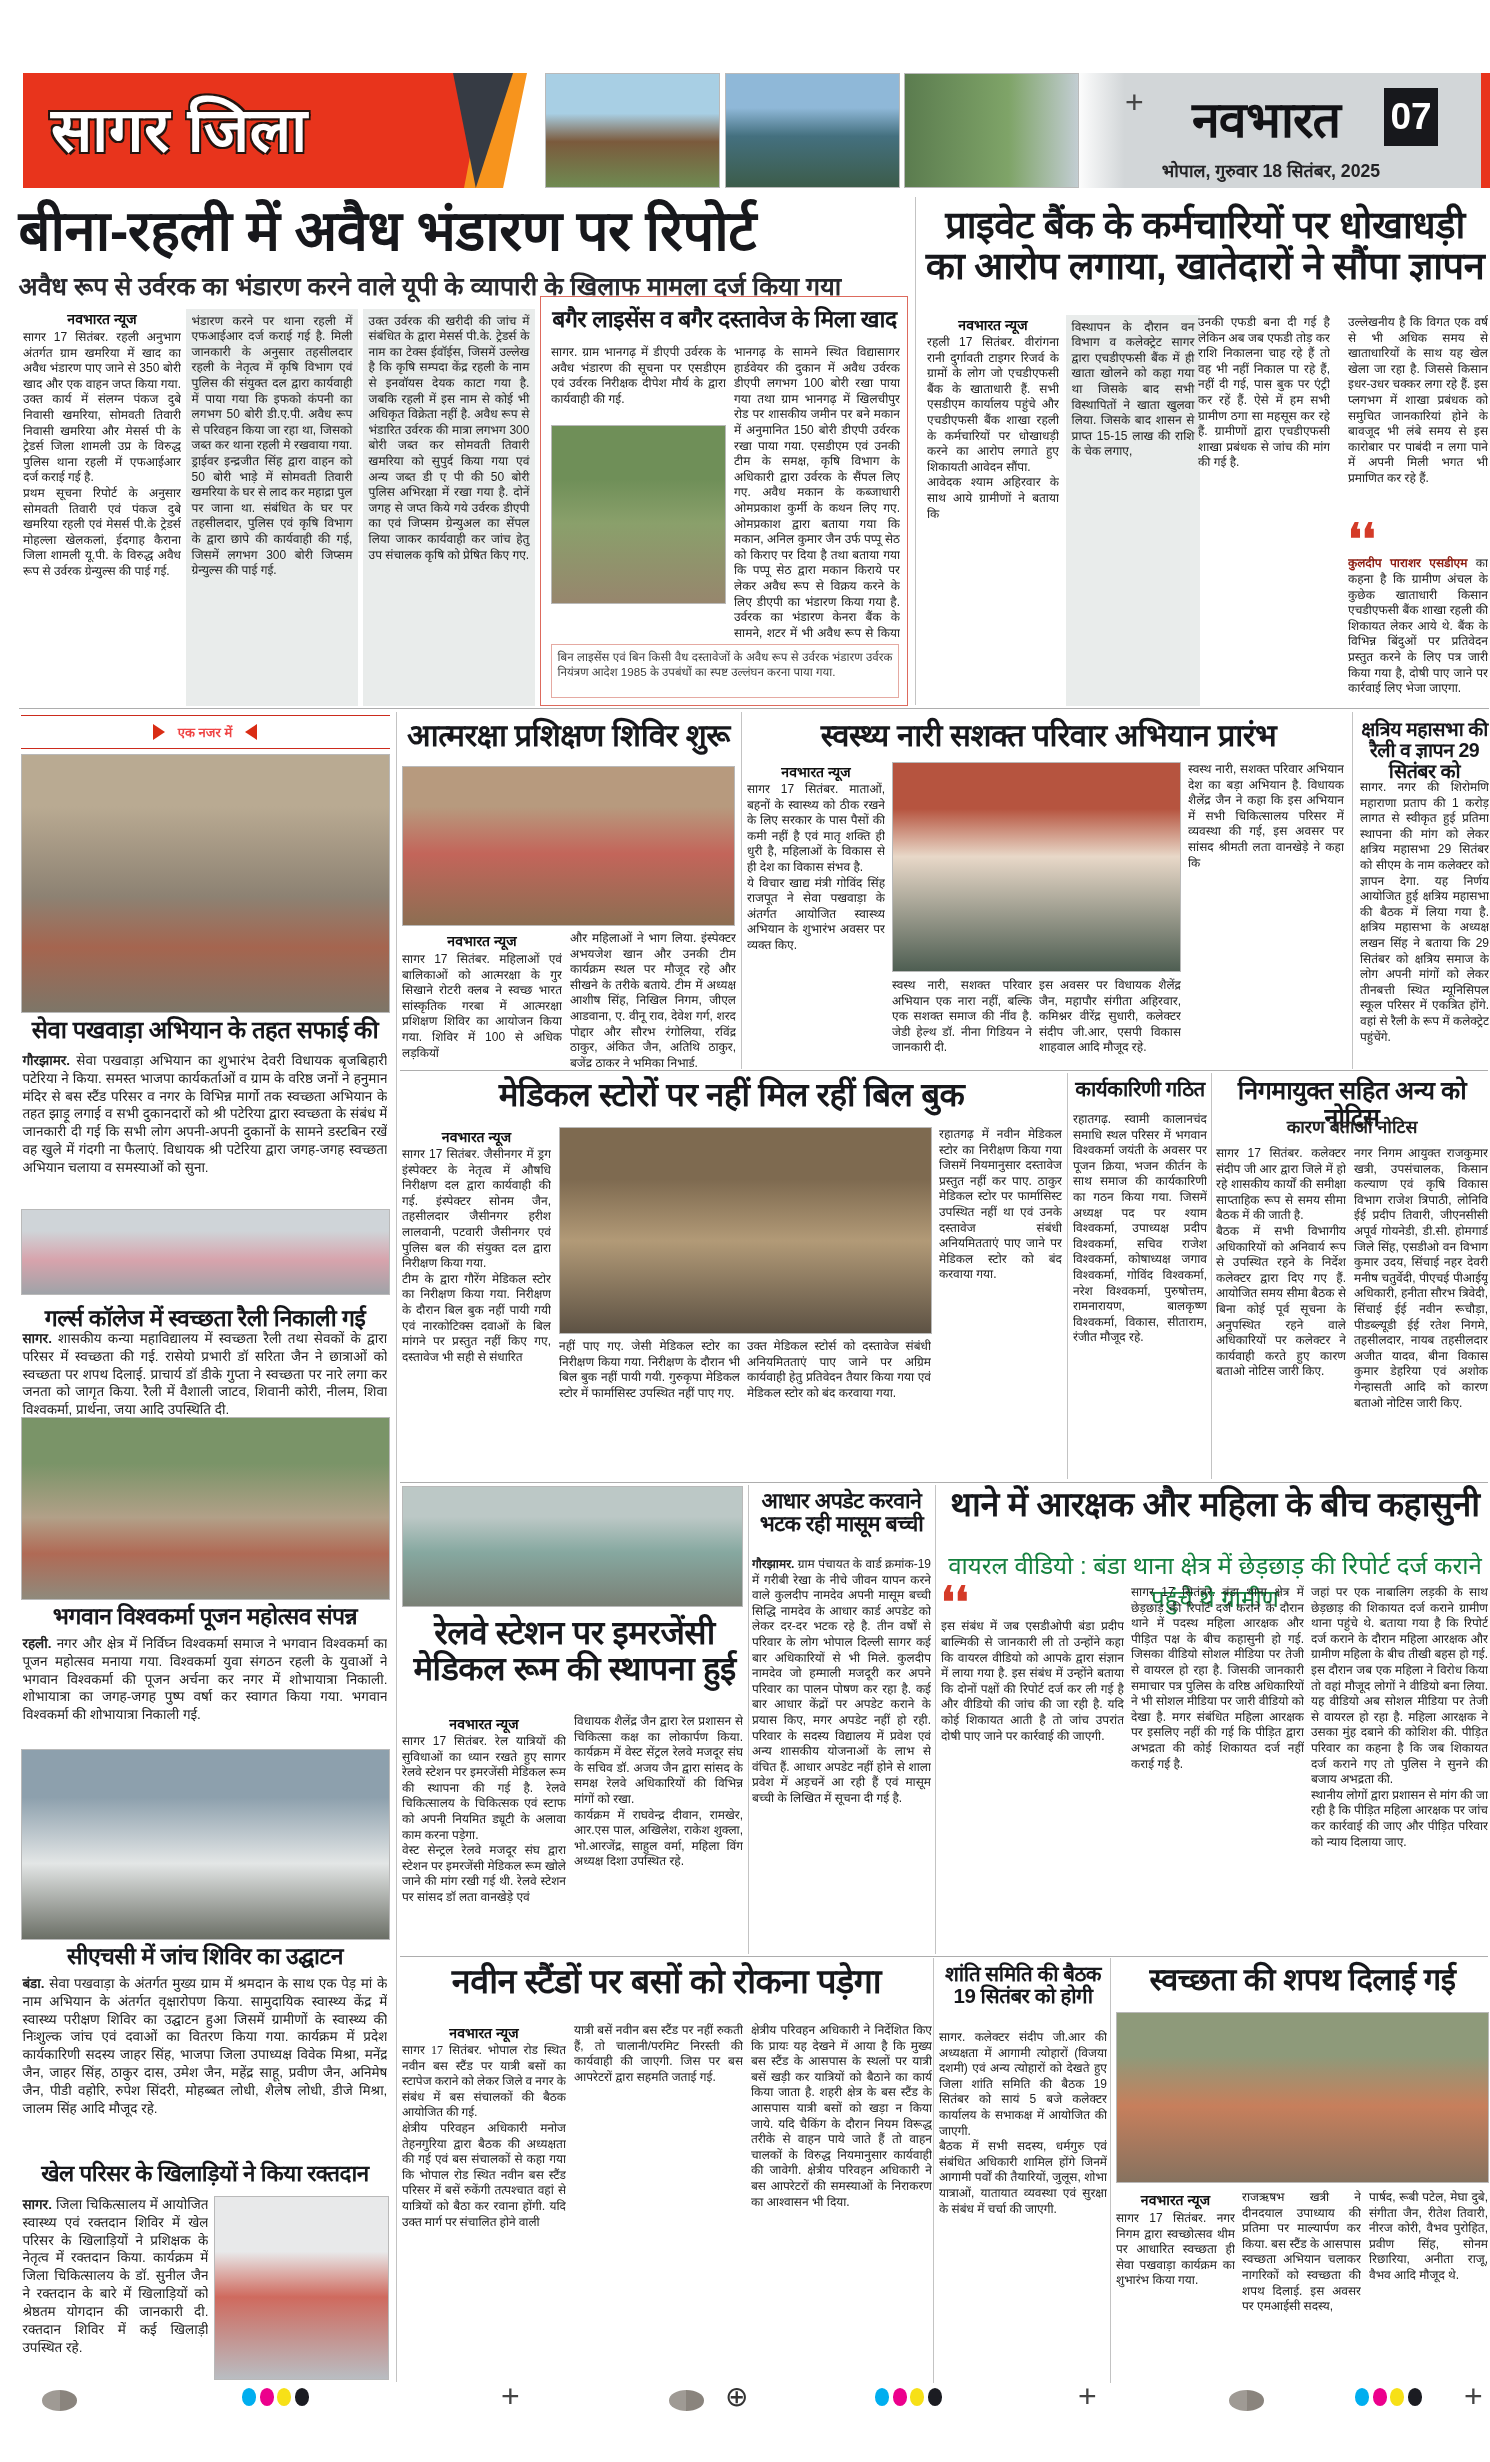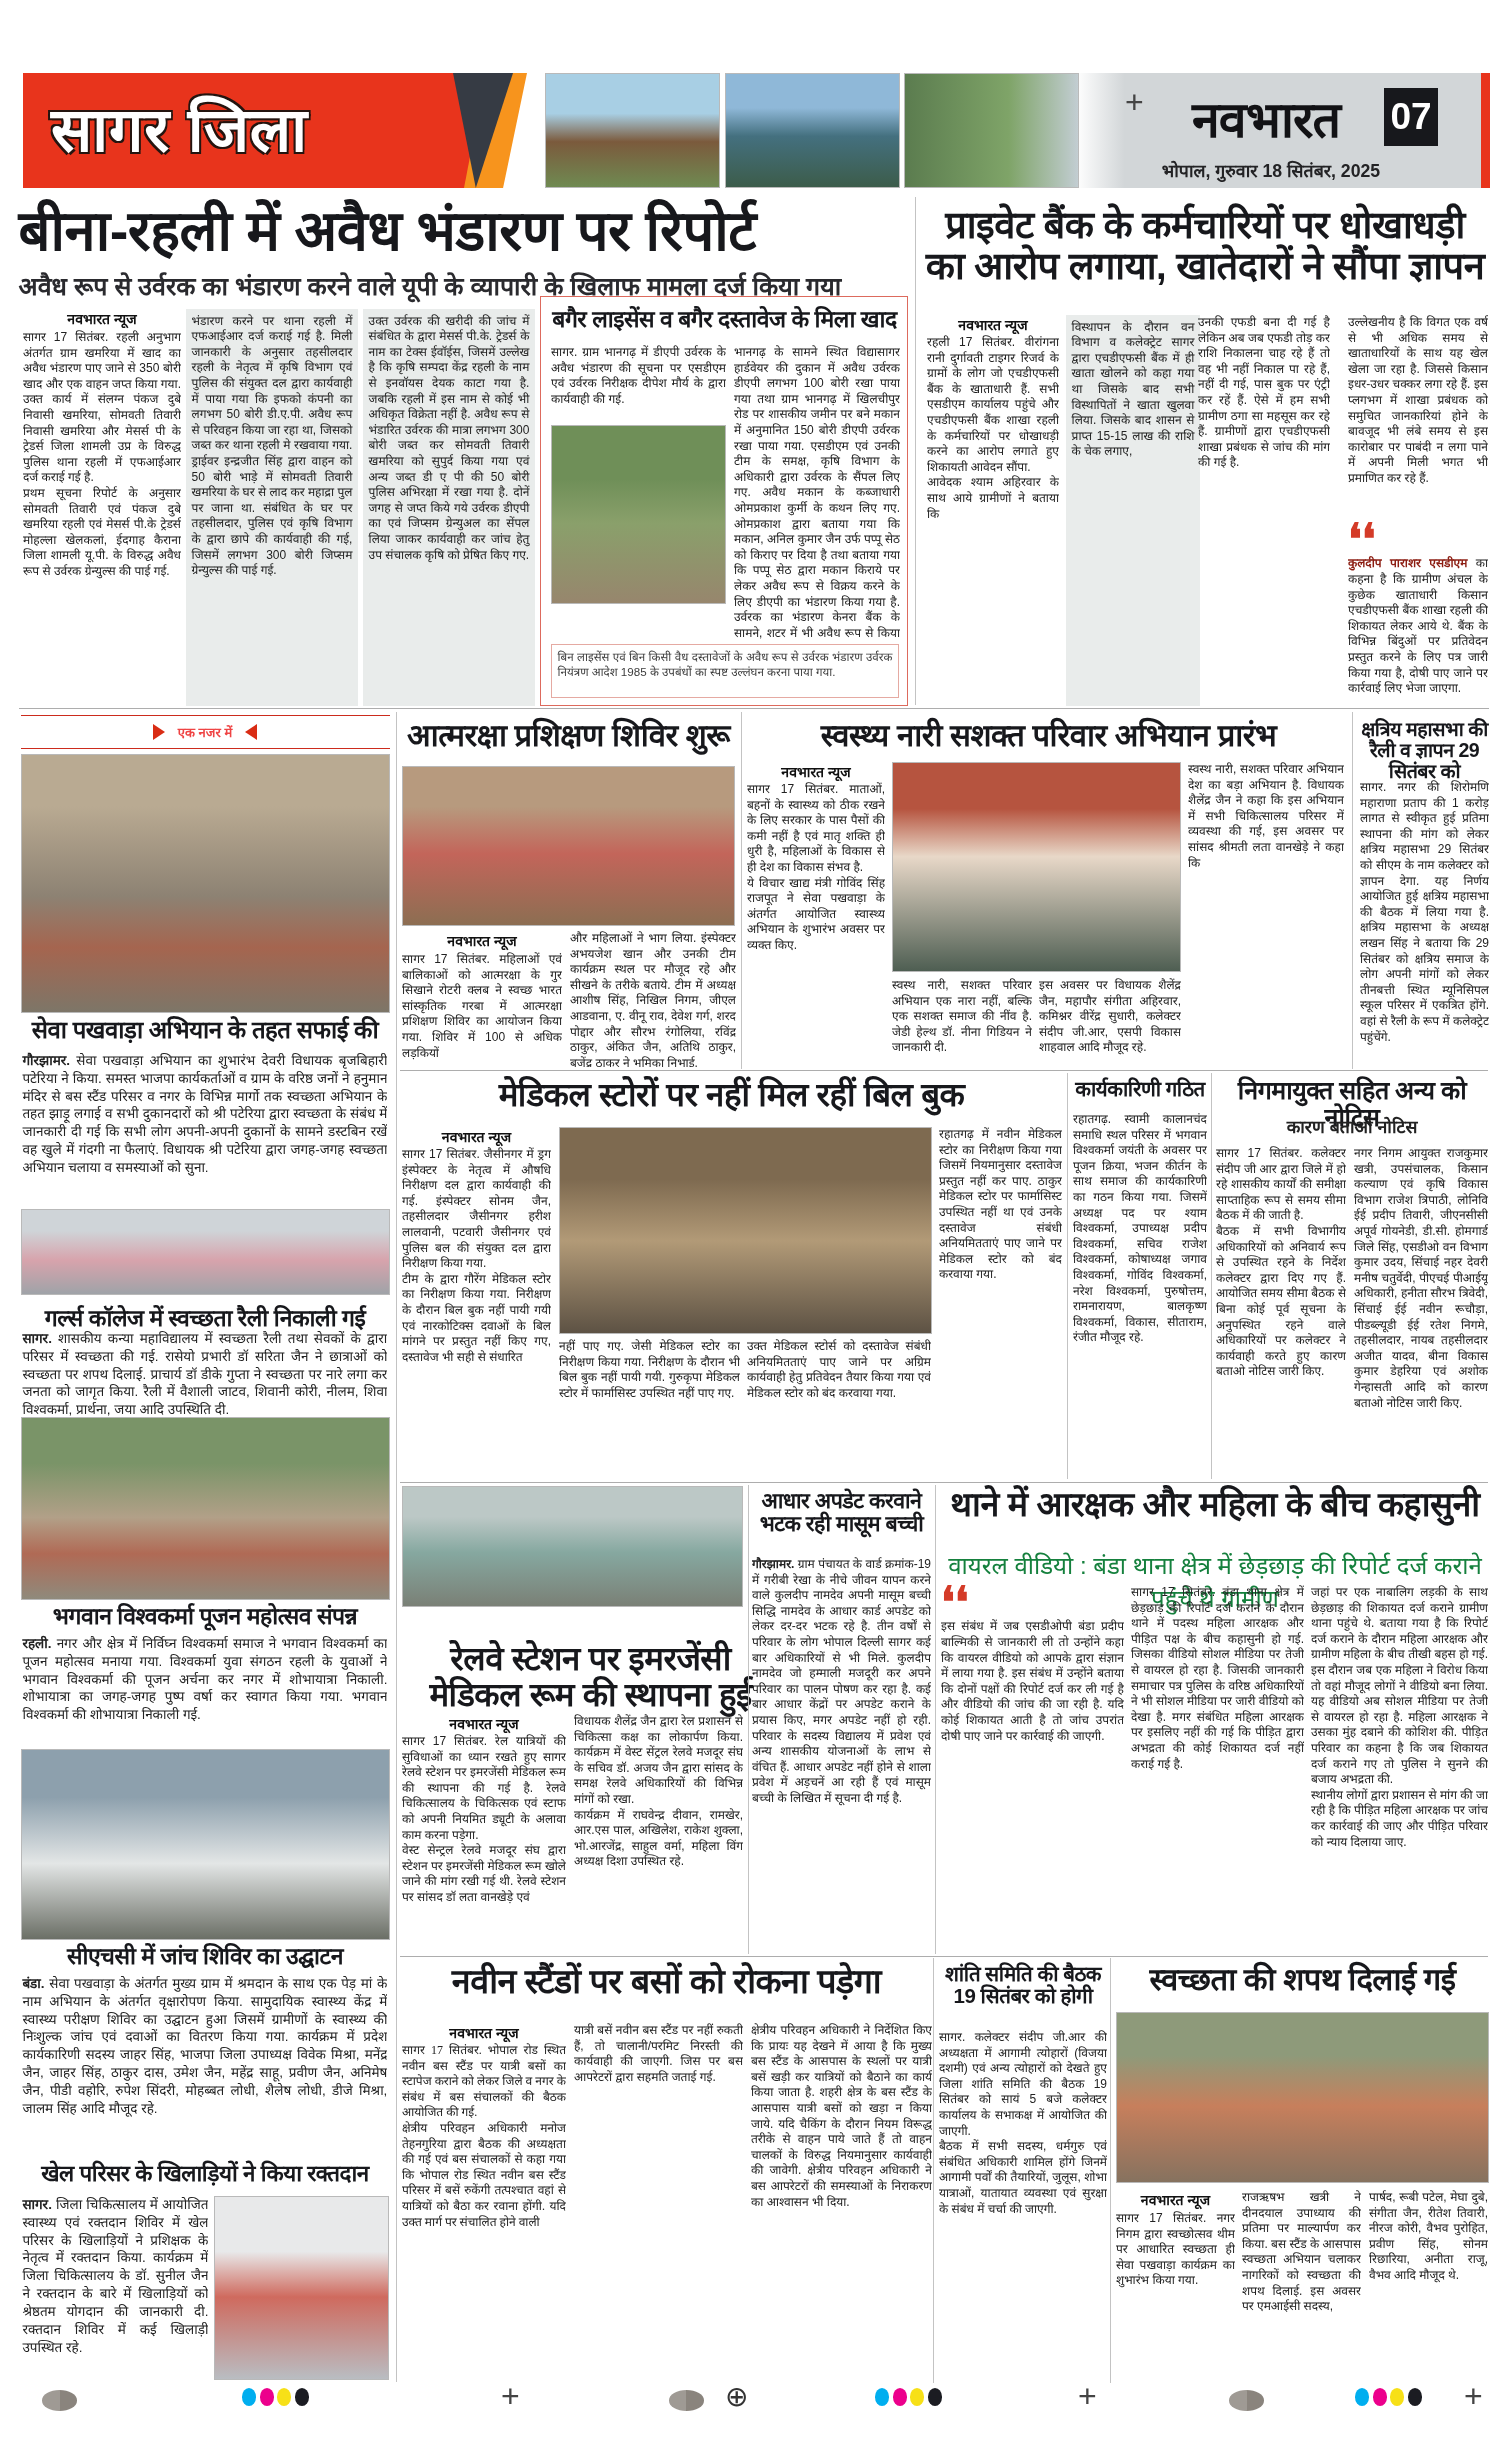--- a/index.html
+++ b/index.html
@@ -161,21 +161,21 @@
 
   <div class="abs hl ctr" style="left:1216px; top:1077px; width:272px; font-size:25px;">निगमायुक्त सहित अन्य को नोटिस</div>
   <div class="abs ctr" style="left:1216px; top:1114px; width:272px; font-size:17.7px; font-weight:700; color:#222;">कारण बताओ नोटिस</div>
   <div class="abs bd" style="left:1216px; top:1146px; width:130px; height:333px;">सागर 17 सितंबर. कलेक्टर संदीप जी आर द्वारा जिले में हो रहे शासकीय कार्यों की समीक्षा साप्ताहिक रूप से समय सीमा बैठक में की जाती है.
 बैठक में सभी विभागीय अधिकारियों को अनिवार्य रूप से उपस्थित रहने के निर्देश कलेक्टर द्वारा दिए गए हैं. आयोजित समय सीमा बैठक से बिना कोई पूर्व सूचना के अनुपस्थित रहने वाले अधिकारियों पर कलेक्टर ने कार्यवाही करते हुए कारण बताओ नोटिस जारी किए.</div>
   <div class="abs bd" style="left:1354px; top:1146px; width:134px; height:333px;">नगर निगम आयुक्त राजकुमार खत्री, उपसंचालक, किसान कल्याण एवं कृषि विकास विभाग राजेश त्रिपाठी, लोनिवि ईई प्रदीप तिवारी, जीएनसीसी अपूर्व गोयनेडी, डी.सी. होमगार्ड जिले सिंह, एसडीओ वन विभाग कुमार उदय, सिंचाई नहर देवरी मनीष चतुर्वेदी, पीएचई पीआईयू अधिकारी, हनीता सौरभ त्रिवेदी, सिंचाई ईई नवीन रूचौड़ा, पीडब्ल्यूडी ईई रतेश निगमे, तहसीलदार, नायब तहसीलदार अजीत यादव, बीना विकास कुमार डेहरिया एवं अशोक गेन्हासती आदि को कारण बताओ नोटिस जारी किए.</div>
 
   <div class="abs hrule" style="left:400px; top:1482px; width:1088px;"></div>
 
   <div class="abs photo" style="left:402px; top:1486px; width:341px; height:121px; background:linear-gradient(180deg,#bcc8c6 25%,#86a8a0 55%,#7a8076 100%);"></div>
-  <div class="abs hl ctr" style="left:420px; top:1615px; width:341px; font-size:33px;margin-top:26px;">रेलवे स्टेशन पर इमरजेंसी मेडिकल रूम की स्थापना हुई</div>
+  <div class="abs hl ctr" style="left:404px; top:1615px; width:341px; font-size:33px;">रेलवे स्टेशन पर इमरजेंसी मेडिकल रूम की स्थापना हुई</div>
   <div class="abs byline" style="left:402px; top:1714px; width:164px;">नवभारत न्यूज</div>
   <div class="abs bd" style="left:402px; top:1734px; width:164px; height:218px;">सागर 17 सितंबर. रेल यात्रियों की सुविधाओं का ध्यान रखते हुए सागर रेलवे स्टेशन पर इमरजेंसी मेडिकल रूम की स्थापना की गई है. रेलवे चिकित्सालय के चिकित्सक एवं स्टाफ को अपनी नियमित ड्यूटी के अलावा काम करना पड़ेगा.
 वेस्ट सेन्ट्रल रेलवे मजदूर संघ द्वारा स्टेशन पर इमरजेंसी मेडिकल रूम खोले जाने की मांग रखी गई थी. रेलवे स्टेशन पर सांसद डॉ लता वानखेड़े एवं</div>
   <div class="abs bd" style="left:574px; top:1714px; width:169px; height:238px;">विधायक शैलेंद्र जैन द्वारा रेल प्रशासन से चिकित्सा कक्ष का लोकार्पण किया. कार्यक्रम में वेस्ट सेंट्रल रेलवे मजदूर संघ के सचिव डॉ. अजय जैन द्वारा सांसद के समक्ष रेलवे अधिकारियों की विभिन्न मांगों को रखा.
 कार्यक्रम में राघवेन्द्र दीवान, रामखेर, आर.एस पाल, अखिलेश, राकेश शुक्ला, भो.आरजेंद्र, साहुल वर्मा, महिला विंग अध्यक्ष दिशा उपस्थित रहे.</div>
 
   <div class="abs vrule" style="left:748px; top:1485px; height:469px;"></div>
 
   <div class="abs hl ctr" style="left:752px; top:1490px; width:179px; font-size:21.4px;">आधार अपडेट करवाने भटक रही मासूम बच्ची</div>
   <div class="abs bd" style="left:752px; top:1557px; width:179px; height:395px;"><span class="dl">गौरझामर.</span> <span>ग्राम पंचायत के वार्ड क्रमांक-19 में गरीबी रेखा के नीचे जीवन यापन करने वाले कुलदीप नामदेव अपनी मासूम बच्ची सिद्धि नामदेव के आधार कार्ड अपडेट को लेकर दर-दर भटक रहे है. तीन वर्षों से परिवार के लोग भोपाल दिल्ली सागर कई बार अधिकारियों से भी मिले. कुलदीप नामदेव जो हम्माली मजदूरी कर अपने परिवार का पालन पोषण कर रहा है. कई बार आधार केंद्रों पर अपडेट कराने के प्रयास किए, मगर अपडेट नहीं हो रही. परिवार के सदस्य विद्यालय में प्रवेश एवं अन्य शासकीय योजनाओं के लाभ से वंचित हैं. आधार अपडेट नहीं होने से शाला प्रवेश में अड़चनें आ रही हैं एवं मासूम बच्ची के लिखित में सूचना दी गई है.</span></div>

